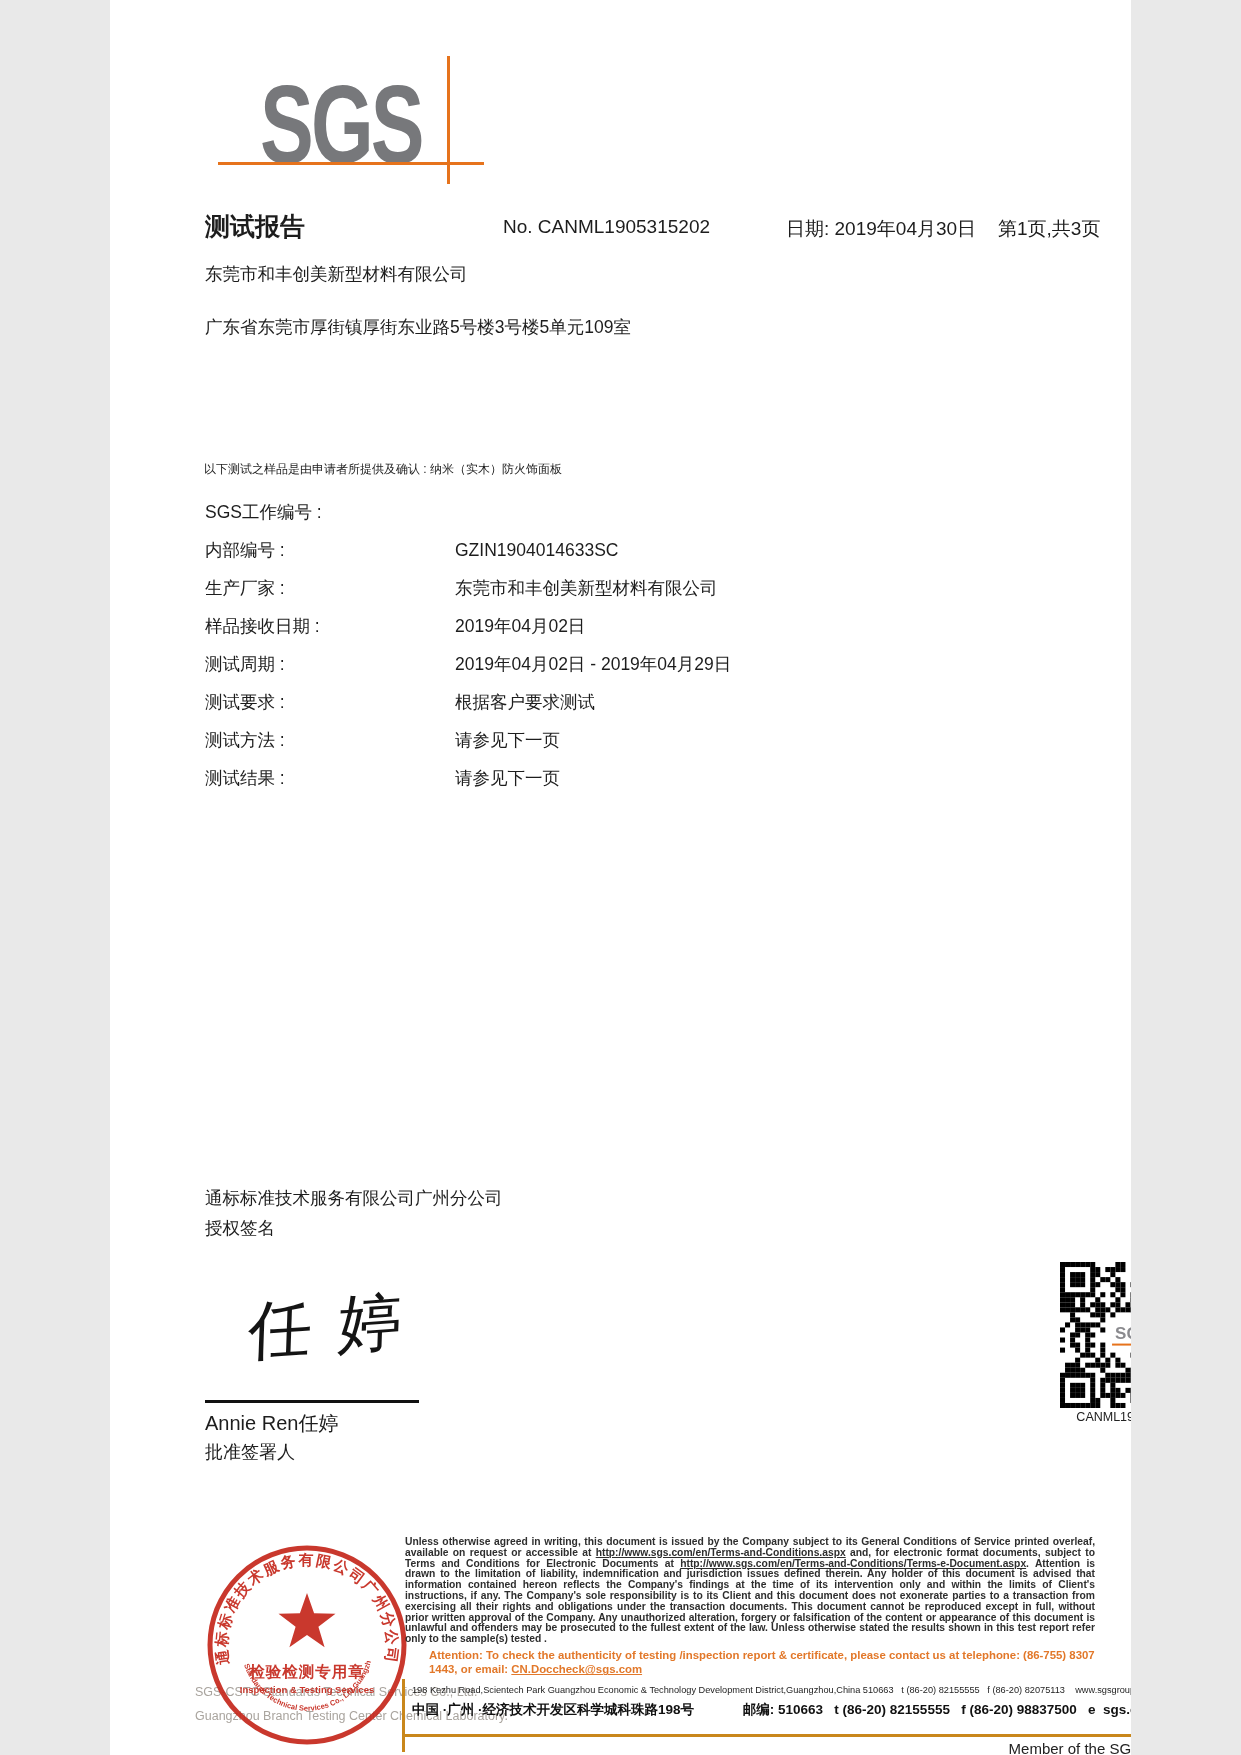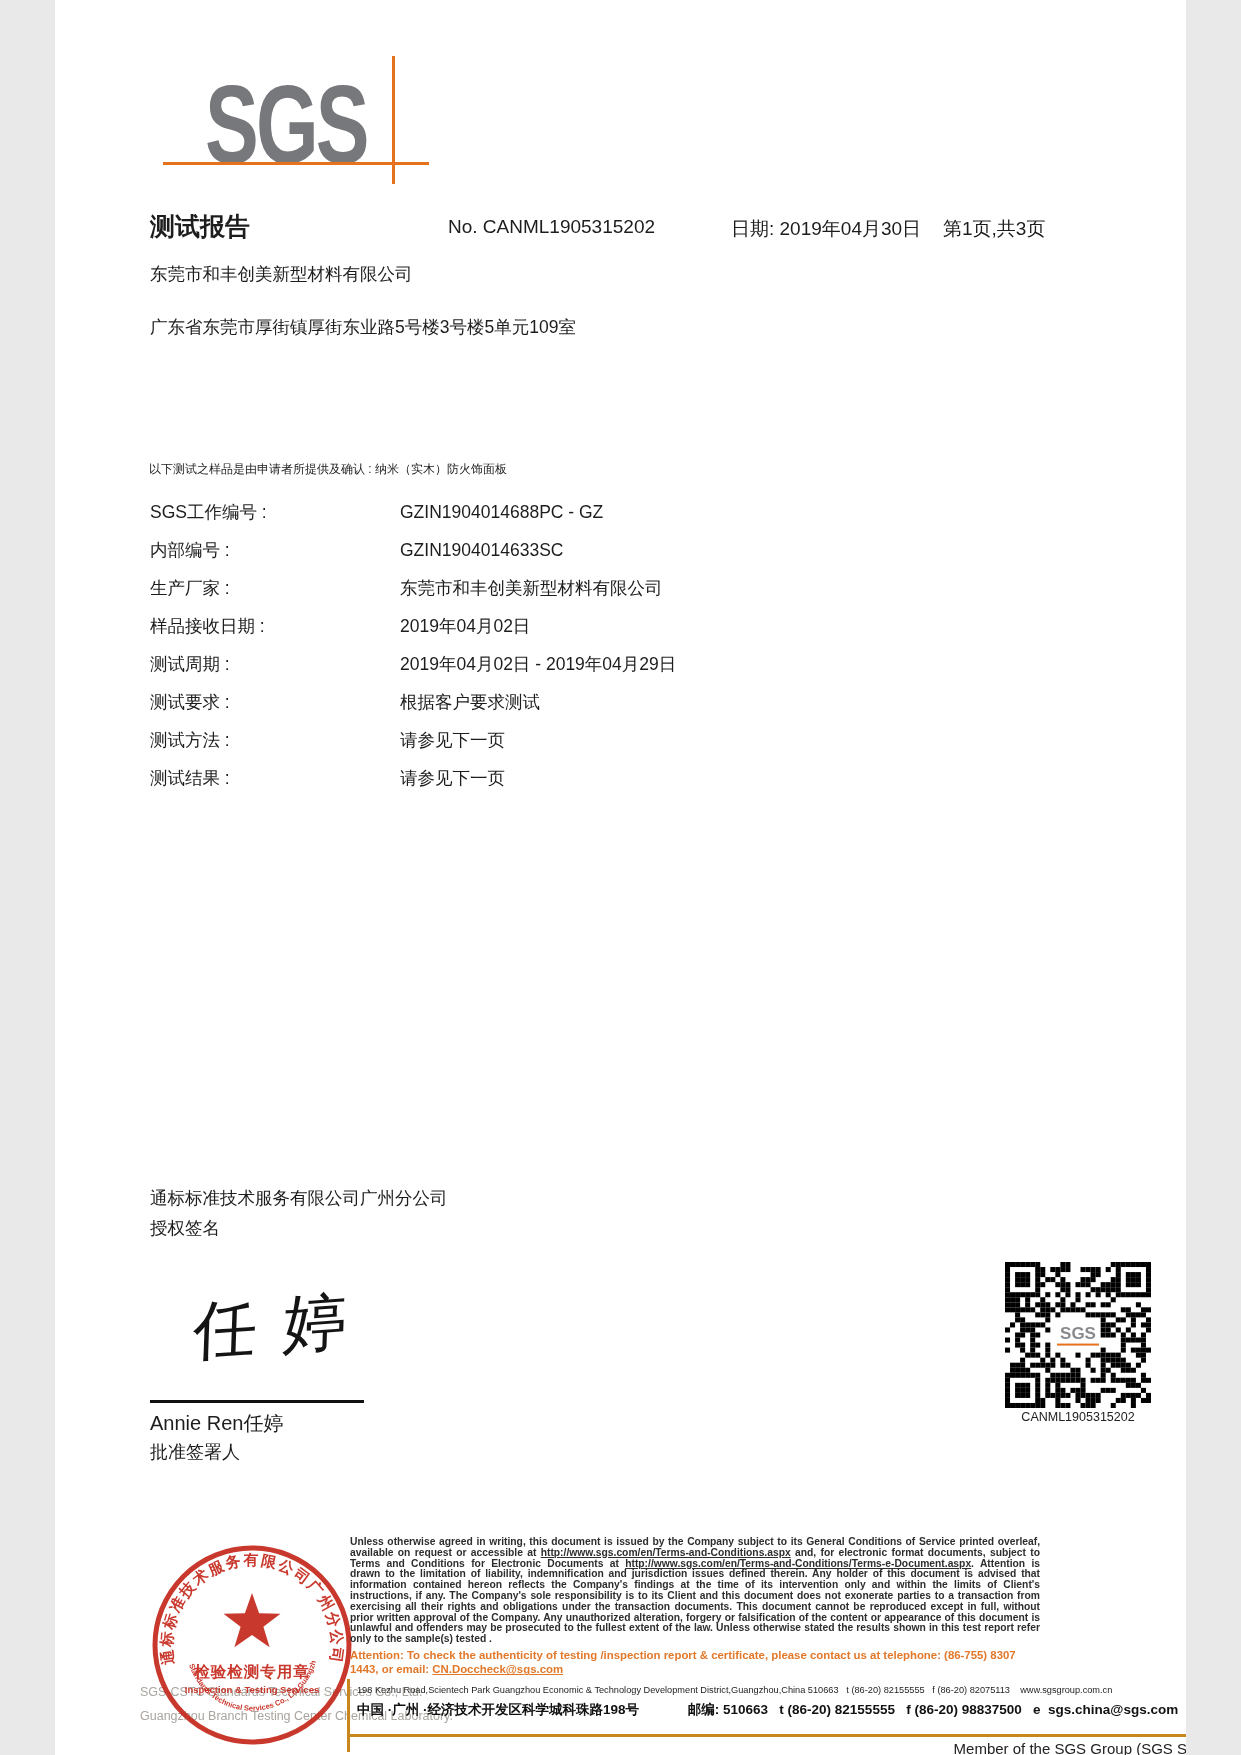--- a/index.html
+++ b/index.html
@@ -1,17 +1,17 @@
 <!DOCTYPE html>
 <html><head>
 <meta charset="utf-8">
 <style>
   html,body{margin:0;padding:0;background:#e9e9e9;}
   .page{
-    position:relative;width:1131px;height:1755px;background:#ffffff;
+    position:relative;width:1021px;height:1755px;background:#ffffff;
     margin:0 auto;overflow:hidden;
     font-family:"Liberation Sans","DejaVu Sans",sans-serif;color:#1d1d1d;
   }
   
   .logo{position:absolute;left:95px;top:50px;width:290px;height:140px;}
   .logo .sgs-word{
     position:absolute;left:55px;bottom:22px;font-size:112px;line-height:.78;
     font-weight:bold;color:#77787b;letter-spacing:-4px;
     transform:scaleX(.72);transform-origin:left bottom;
   }
@@ -58,21 +58,21 @@
   .stamp{position:absolute;left:92px;top:1540px;opacity:.92;}
   
   .legal{position:absolute;left:295px;top:1537px;width:690px;}
   .legal p.disclaimer{
     margin:0;font-size:10.3px;line-height:10.8px;text-align:justify;color:#2e2e2e;
     font-weight:bold;letter-spacing:0;
   }
   .legal a,.legal .lnk{color:inherit;text-decoration:underline;}
   .attention{
     margin:3px 0 0 0;font-size:11.4px;line-height:14.5px;font-weight:bold;
-    color:#e2782a;text-align:left;
+    color:#e2782a;text-align:left;padding-left:24px;
   }
   .attention .email{text-decoration:underline;}
   
   .footer-bar{position:absolute;left:292px;top:1679px;width:3px;height:73px;background:#c9871b;}
   .footer-line-en{position:absolute;left:302px;top:1684px;font-size:9.6px;color:#1d1d1d;white-space:pre;transform:scaleX(.96);transform-origin:left top;}
   .footer-line-cn{position:absolute;left:302px;top:1701px;font-size:13.5px;font-weight:bold;color:#111;white-space:pre;}
   .footer-rule{position:absolute;left:292px;top:1734px;width:855px;height:3px;background:#c9871b;}
   .member-note{position:absolute;left:820px;top:1740px;width:327px;text-align:right;font-size:15px;color:#222;}
 </style>
 </head>
@@ -92,21 +92,20 @@
   <div class="page-info">第1页,共3页</div>
 
   <div class="applicant-name">东莞市和丰创美新型材料有限公司</div>
   <div class="applicant-address">广东省东莞市厚街镇厚街东业路5号楼3号楼5单元109室</div>
 
   <div class="sample-statement">以下测试之样品是由申请者所提供及确认 : 纳米（实木）防火饰面板</div>
 
   <div class="fields">
     <div class="field-row">
       <div class="field-label">SGS工作编号 :</div>
-      <div class="field-value">GZIN1904014688PC - GZ</div>
     </div>
     <div class="field-row">
       <div class="field-label">内部编号 :</div>
       <div class="field-value">GZIN1904014633SC</div>
     </div>
     <div class="field-row">
       <div class="field-label">生产厂家 :</div>
       <div class="field-value">东莞市和丰创美新型材料有限公司</div>
     </div>
     <div class="field-row">

